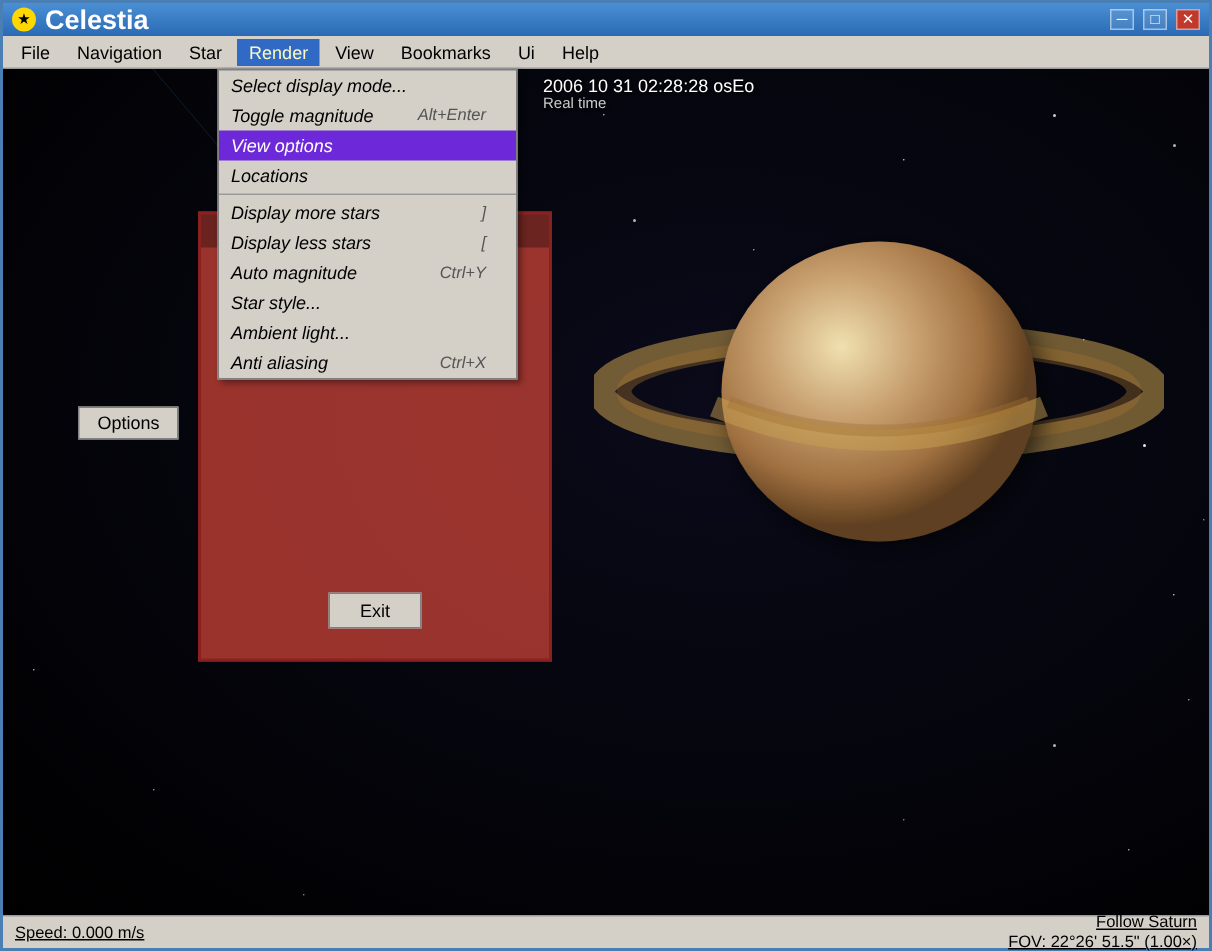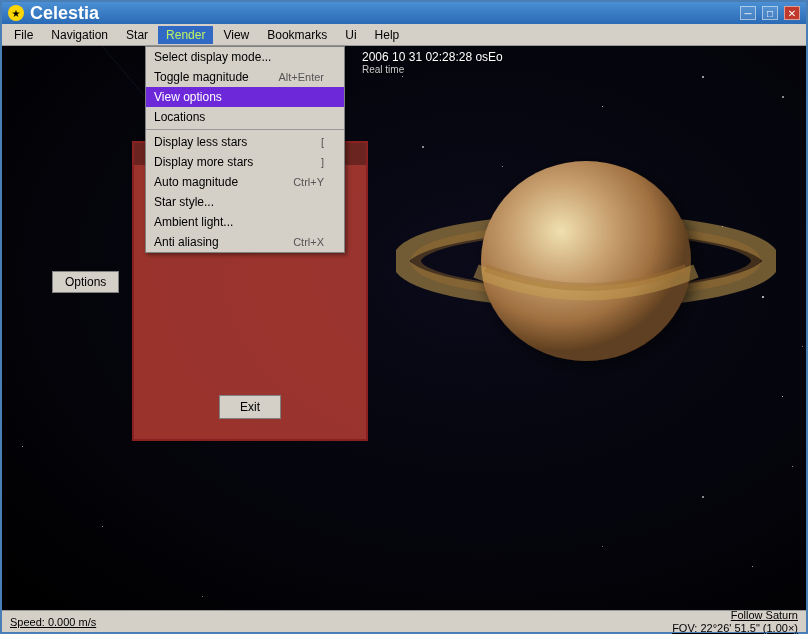--- a/index.html
+++ b/index.html
@@ -85,20 +85,21 @@
     }
     .dropdown-item {
       padding: 3px 20px 3px 8px;
       cursor: pointer;
       font-size: 12px;
       color: #000;
       display: flex;
       justify-content: space-between;
       align-items: center;
       white-space: nowrap;
+      font-style: italic;
     }
     .dropdown-item:hover, .dropdown-item.highlighted {
       background: #6d28d9;
       color: white;
     }
     .dropdown-separator {
       height: 1px;
       background: #999;
       margin: 2px 0;
     }
@@ -206,21 +207,21 @@
       color: white;
       font-size: 12px;
       text-shadow: 1px 1px 2px black;
     }
     #realtime {
       font-size: 10px;
       color: #ccc;
     }
 
     
-    #render-menu { background: #316ac5; color: #bef264; }
+    #render-menu { background: #316ac5; color: #fef9c3; }
   </style>
 </head>
 <body>
 
 <div id="window">
 
   <div id="title-bar">
     <div id="title-icon">
       <span>★</span>
     </div>
@@ -268,26 +269,26 @@
       <div class="dropdown-item highlighted">
         <span>View options</span>
         <span class="shortcut"></span>
       </div>
       <div class="dropdown-item">
         <span>Locations</span>
         <span class="shortcut"></span>
       </div>
       <div class="dropdown-separator"></div>
       <div class="dropdown-item">
+        <span>Display more stars</span>
+        <span class="shortcut">]</span>
+      </div>
+      <div class="dropdown-item">
         <span>Display less stars</span>
         <span class="shortcut">[</span>
-      </div>
-      <div class="dropdown-item">
-        <span>Display more stars</span>
-        <span class="shortcut">]</span>
       </div>
       <div class="dropdown-item">
         <span>Auto magnitude</span>
         <span class="shortcut">Ctrl+Y</span>
       </div>
       <div class="dropdown-item">
         <span>Star style...</span>
         <span class="shortcut"></span>
       </div>
       <div class="dropdown-item">

